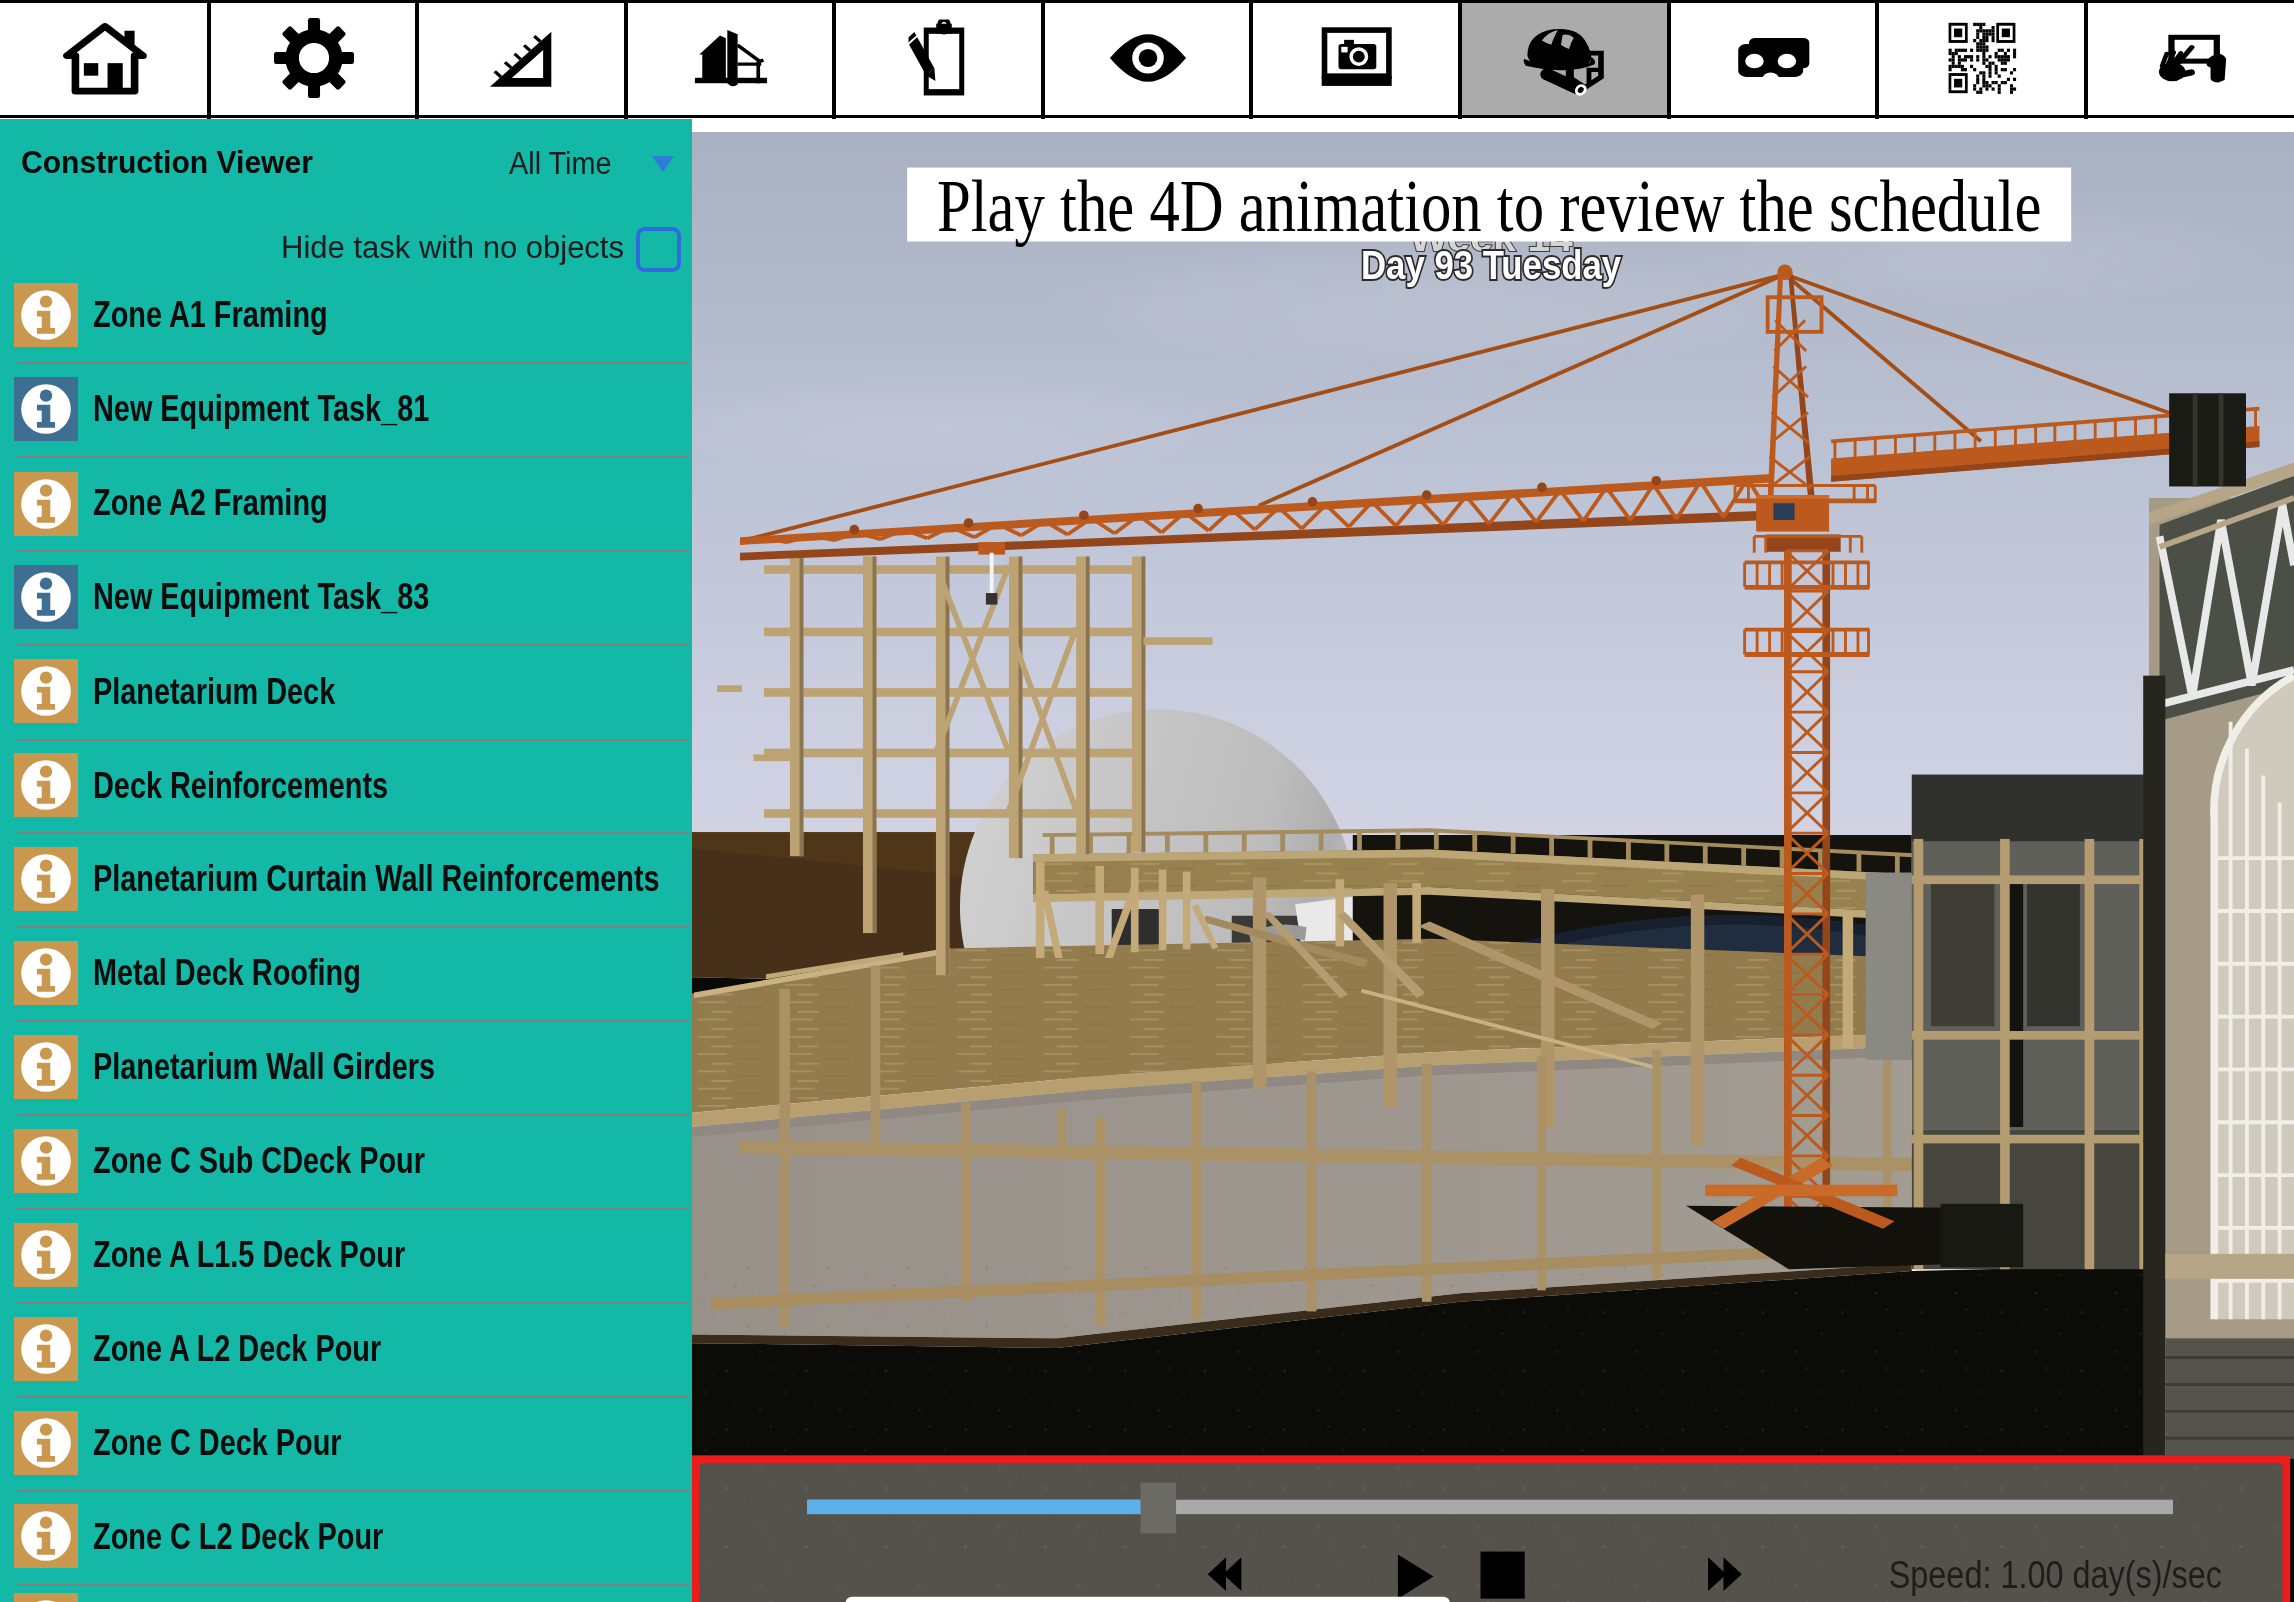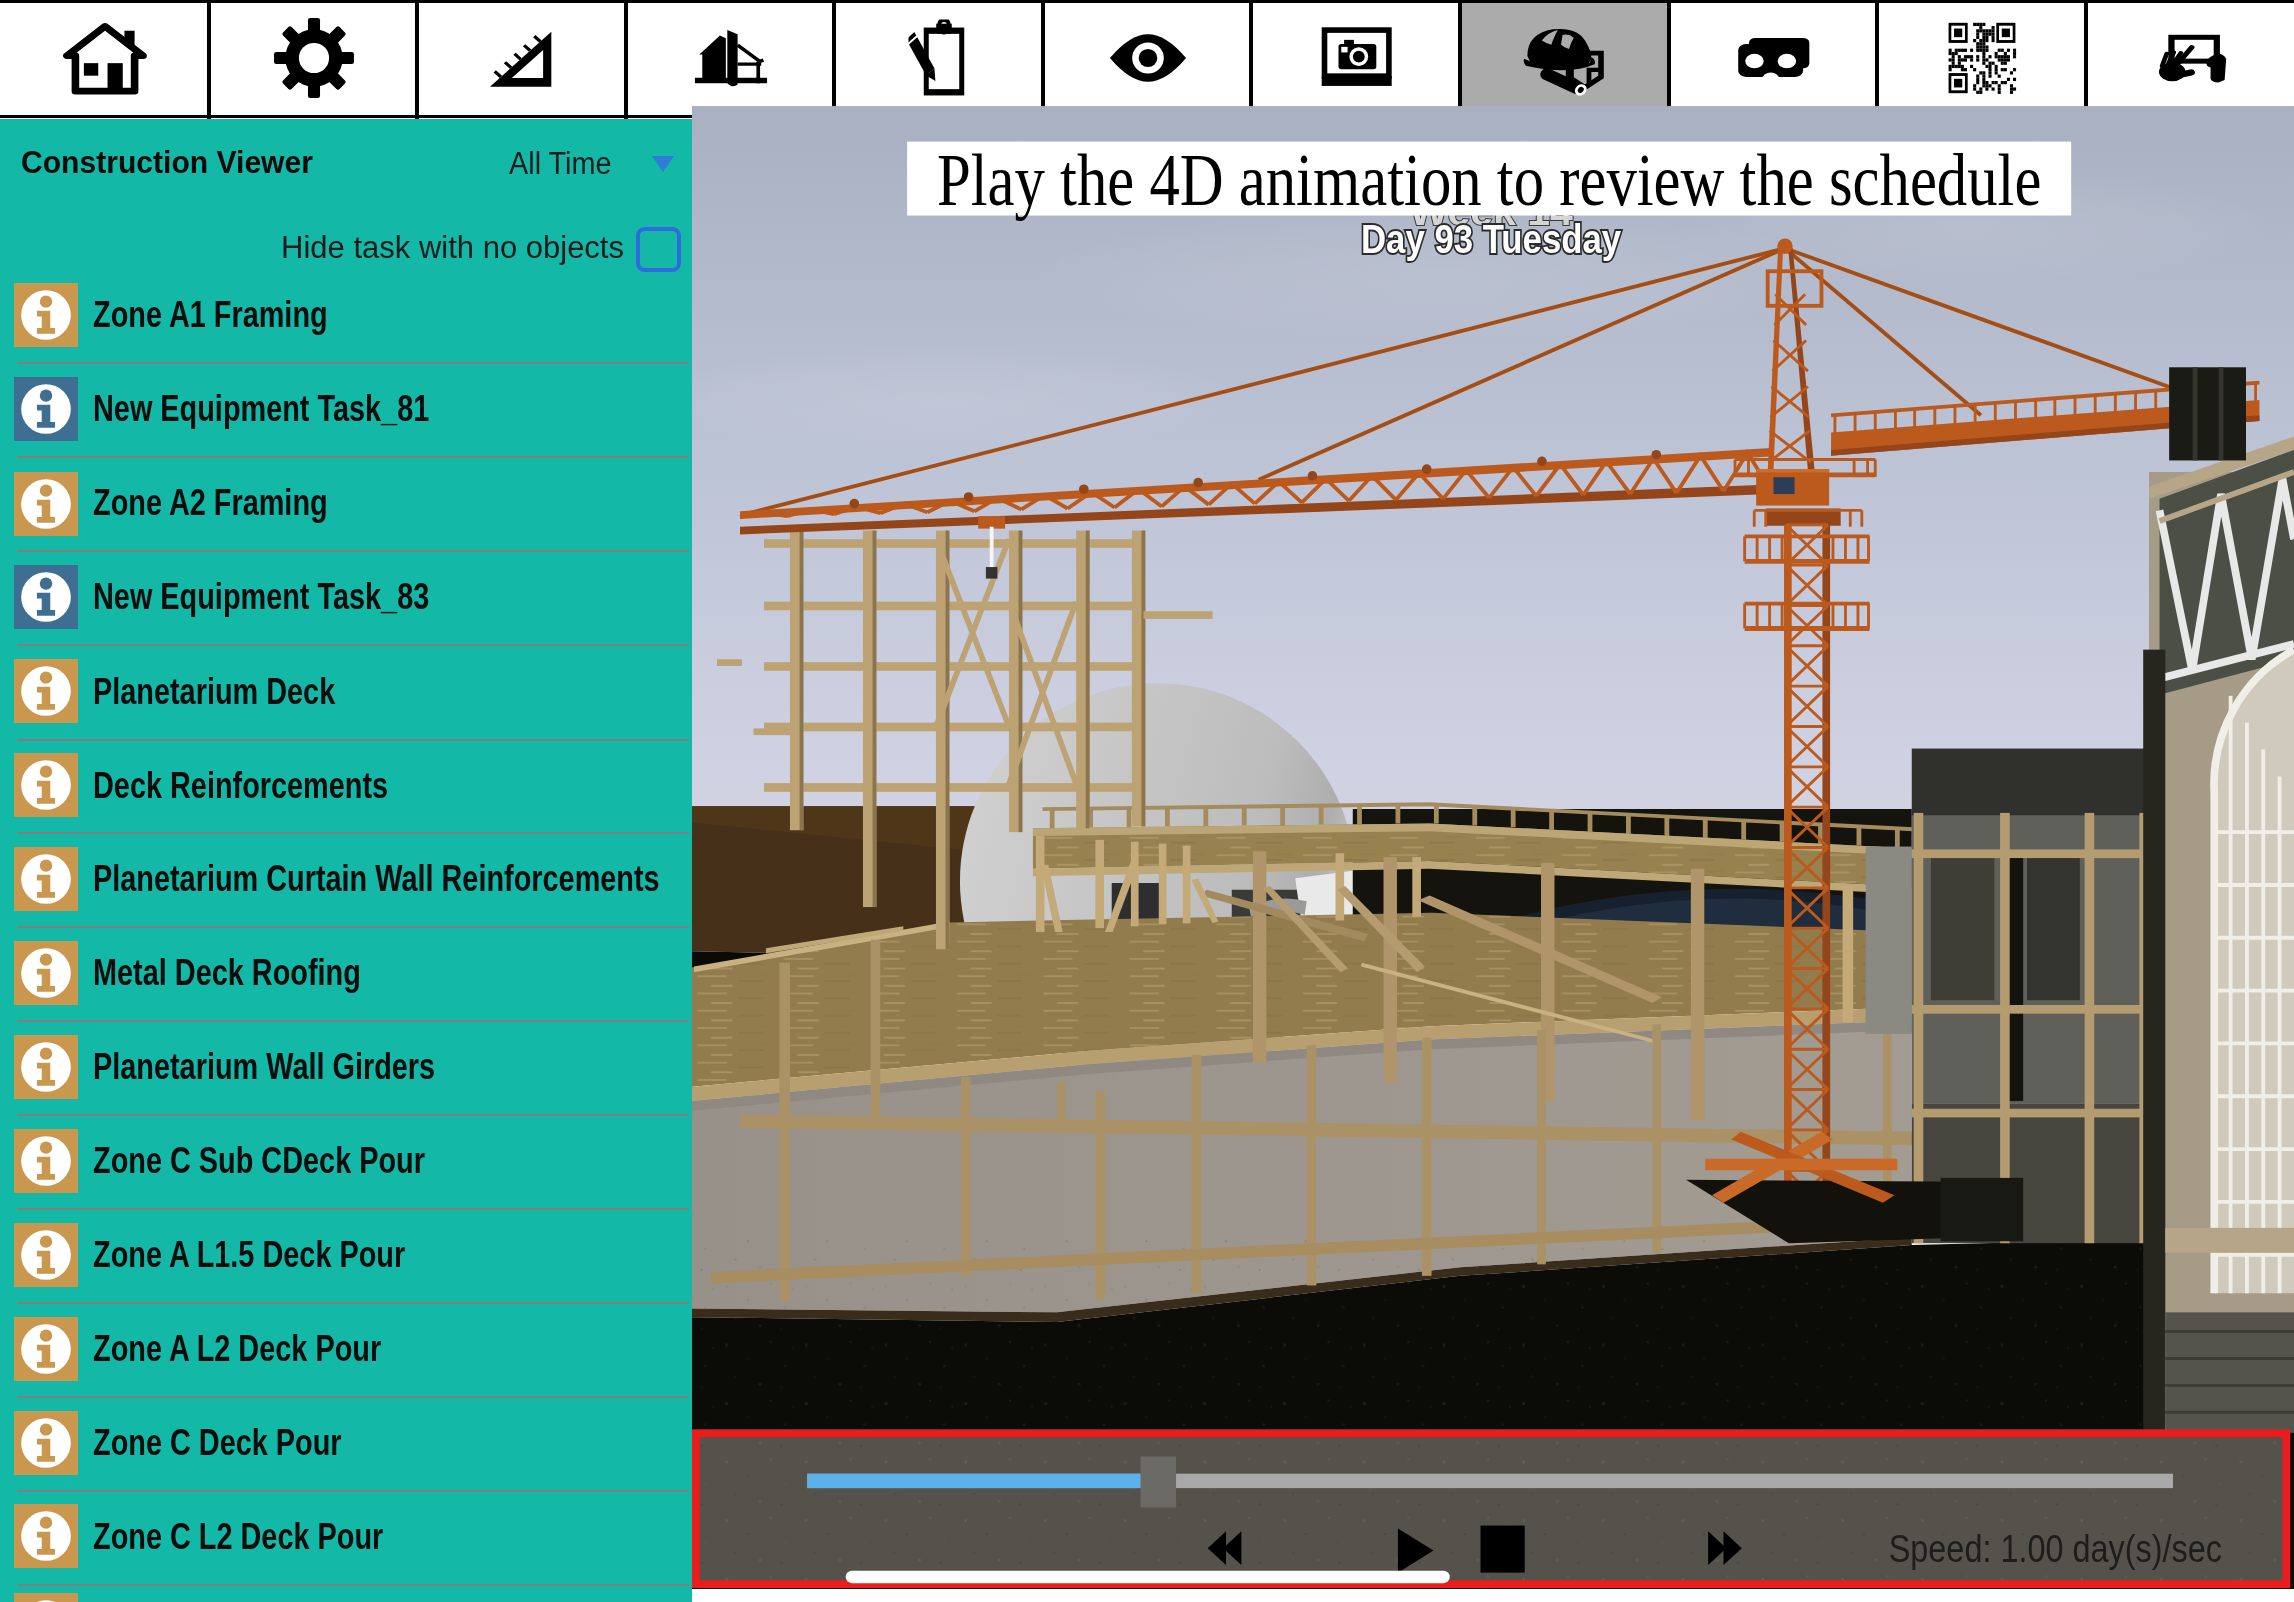--- a/index.html
+++ b/index.html
@@ -12,21 +12,21 @@
   #sidebar{position:absolute;left:0;top:119px;width:692px;height:1483px;background:#14b8a6;overflow:hidden;}
   .sbtitle{position:absolute;left:21px;top:25px;font-size:32px;font-weight:bold;color:#0b0b0b;transform:scaleX(0.94);transform-origin:0 0;}
   .alltime{position:absolute;left:509px;top:27px;font-size:31px;color:#1c1c1e;transform:scaleX(0.93);transform-origin:0 0;}
   .dd{position:absolute;left:652px;top:37px;width:0;height:0;
      border-left:11.5px solid transparent;border-right:11.5px solid transparent;border-top:16.3px solid #2e7cd6;}
   .hide{position:absolute;left:0px;top:111px;width:624px;text-align:right;font-size:31px;color:#1c1c1e;}
   .chk{position:absolute;left:636px;top:108px;width:37px;height:37px;border:4.8px solid #2e6bdc;border-radius:8.6px;}
   .rowline{position:absolute;left:17.3px;width:672px;height:1.9px;background:#7f7f7f;}
   .ricon{position:absolute;left:14.4px;width:64px;height:64px;}
   .rtext{position:absolute;left:93px;font-size:37px;font-weight:bold;color:#0d0d0d;white-space:nowrap;height:50px;line-height:50px;transform:scaleX(0.78);transform-origin:0 0;}
-  #scene{position:absolute;left:692px;top:106px;width:1602px;height:1287px;}
+  #scene{position:absolute;left:692px;top:132px;width:1602px;height:1287px;}
 </style>
 </head>
 <body>
 <div id="root">
   <div id="toolbar">
 <div class="cell" style="left:0px;width:209px;background:#fff;">
         <svg width="93" height="81" viewBox="0 0 110 110" preserveAspectRatio="none">
 <path d="M55 12 L10 52 L20 52 L20 100 L90 100 L90 52 L100 52 Z" fill="none" stroke="#000" stroke-width="9" stroke-linejoin="round"></path>
 <path d="M78 18 L90 18 L90 40 L78 30 Z" fill="#000"></path>
 <rect x="58" y="62" width="18" height="38" fill="#000"></rect>

